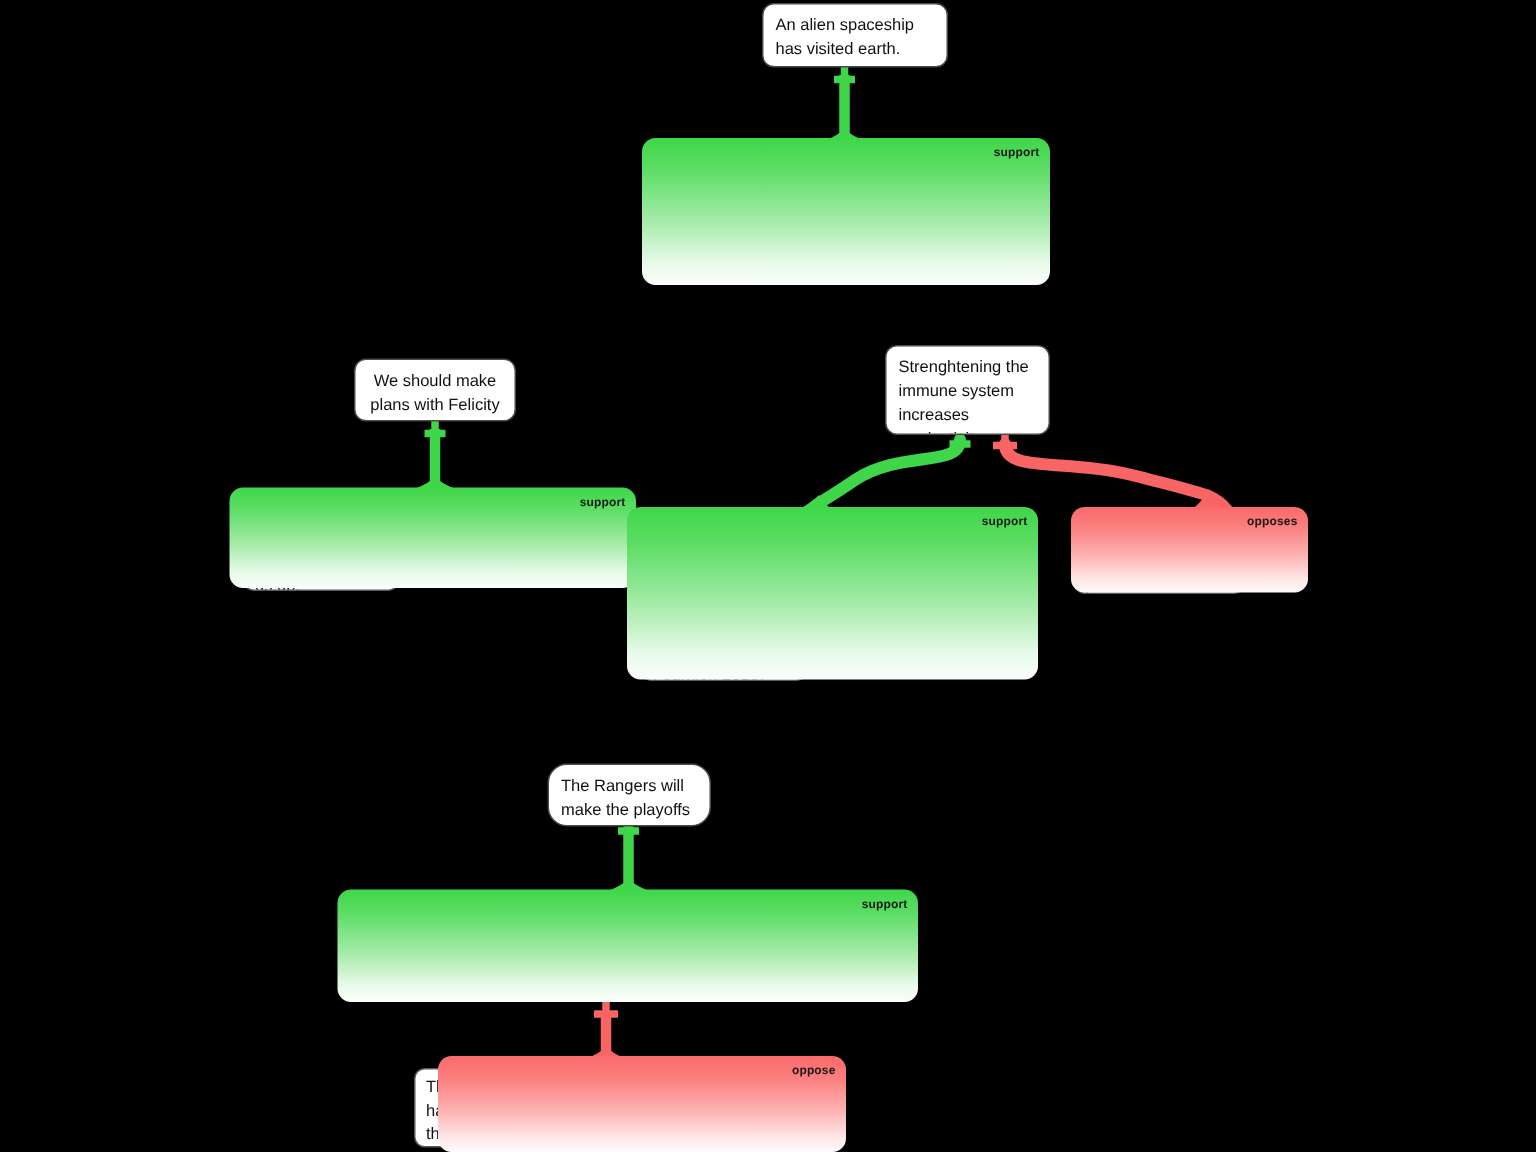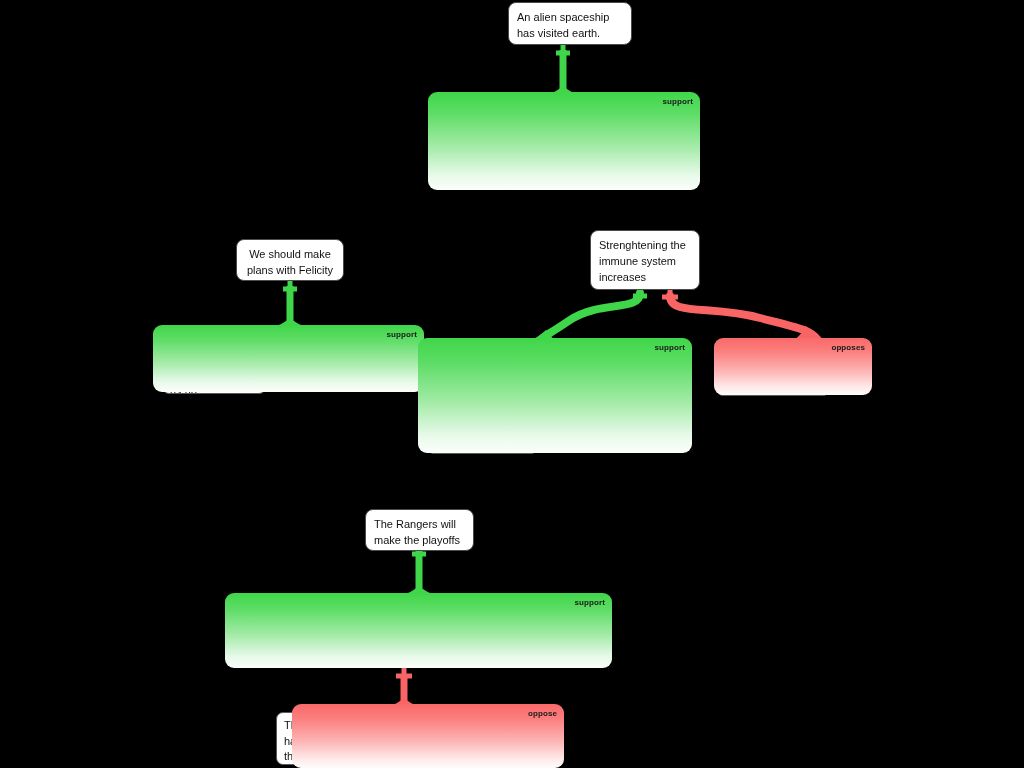--- a/index.html
+++ b/index.html
@@ -158,21 +158,21 @@
 
   <div class="claim" style="left:590px; top:230px; width:110px; height:60px;">Strenghtening the immune system increases productivity.</div>
 
   <div class="group support" style="left:225px; top:593px; width:387px; height:75px;">
     <span class="group-label">support</span>
   </div>
   <div class="card" style="left:234px; top:599px; width:112px; height:68px;">If the Rangers beat the Pirates tomorrow, they'll make they playoffs.</div>
   <div class="card" style="left:349px; top:599px; width:110px; height:68px;">The Rangers have better pitching and better hitting than the Pirates.</div>
   <div class="card" style="left:463px; top:599px; width:112px; height:52px;">The Rangers will beat the Pirates tomorrow.</div>
 
-  <div class="claim" style="left:365px; top:509px; width:109px; height:42px;">The Rangers will make the playoffs</div>
+  <div class="claim" style="left:365px; top:509px; width:109px; height:42px;border-radius:13px;">The Rangers will make the playoffs</div>
 
   <div class="group oppose" style="left:268px; top:704px; width:272px; height:64px;margin-left:24px;">
     <span class="group-label">oppose</span>
   </div>
   <div class="card" style="left:276px; top:712px; width:107px; height:53px;">The Rangers don't have better hitting than the Pirates.</div>
   <div class="card" style="left:391px; top:712px; width:109px; height:38px;">The Pirates have Gregory Palanco.</div>
 
 </div>
 
 </body></html>

